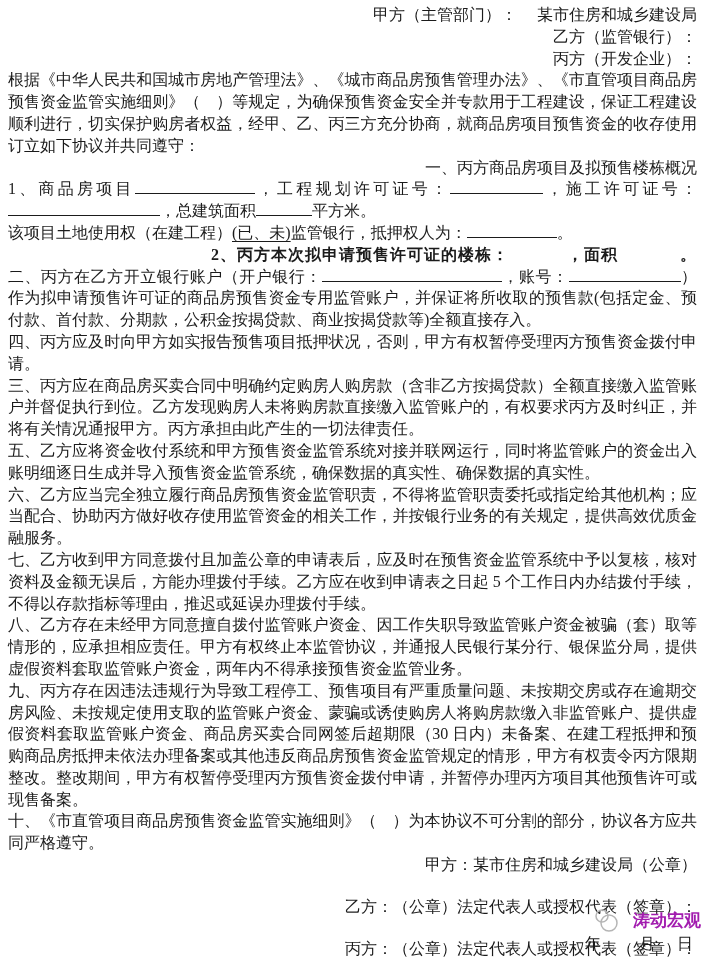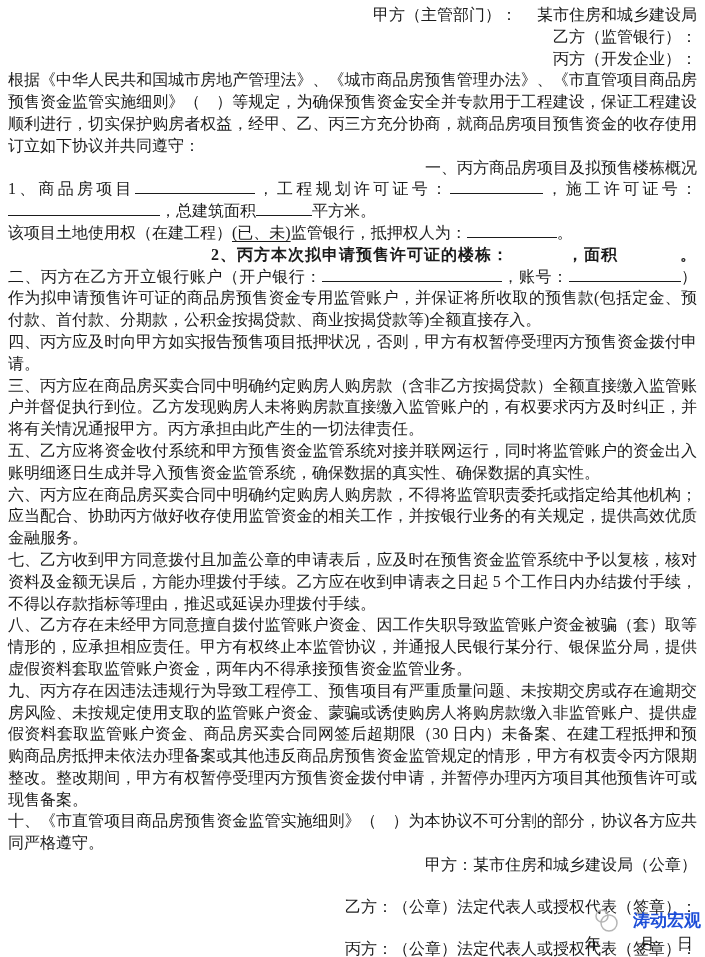--- a/index.html
+++ b/index.html
@@ -27,21 +27,21 @@
     vertical-align:baseline;
   }
   .gap{display:inline-block;height:1px;}
   .ul-seg{text-decoration:underline;text-underline-offset:3px;}
   .bold-line{font-weight:bold;letter-spacing:1px;}
   .sig-left{display:inline-block;width:205px;margin-top:20px;}
   .watermark{
     position:absolute;
     right:4px;top:908px;
     display:flex;align-items:center;gap:11px;
-    color:#1d4ed8;
+    color:#a21caf;
     font-family:"Liberation Sans","DejaVu Sans",sans-serif;
     font-size:17px;font-weight:bold;
   }
   .date-line{
     position:absolute;
     right:12px;top:933px;
     font-size:16px;
     color:#1b1b1b;
   }
   .date-line .m{margin-left:38px;}
@@ -66,21 +66,21 @@
 
   <p><span class="seg">该项目土地使用权（在建工程）</span><span class="seg ul-seg">(已、未)</span><span class="seg">监管银行，抵押权人为：</span><span class="blank" style="width:90px"></span><span class="seg">。</span></p>
 
   <p class="plain bold-line"><span class="seg">2、丙方本次拟申请预售许可证的楼栋：</span><span class="gap" style="width:58px"></span><span class="seg">，面积</span><span class="gap" style="width:62px"></span><span class="seg">。</span></p>
 
   <p><span class="seg">二、丙方在乙方开立银行账户（开户银行：</span><span class="blank" style="width:180px"></span><span class="seg">，账号：</span><span class="blank" style="width:112px"></span><span class="seg">）作为拟申请预售许可证的商品房预售资金专用监管账户，并保证将所收取的预售款(包括定金、预付款、首付款、分期款，公积金按揭贷款、商业按揭贷款等)全额直接存入。</span></p>
 
   <p>四、丙方应及时向甲方如实报告预售项目抵押状况，否则，甲方有权暂停受理丙方预售资金拨付申请。</p>
   <p>三、丙方应在商品房买卖合同中明确约定购房人购房款（含非乙方按揭贷款）全额直接缴入监管账户并督促执行到位。乙方发现购房人未将购房款直接缴入监管账户的，有权要求丙方及时纠正，并将有关情况通报甲方。丙方承担由此产生的一切法律责任。</p>
   <p>五、乙方应将资金收付系统和甲方预售资金监管系统对接并联网运行，同时将监管账户的资金出入账明细逐日生成并导入预售资金监管系统，确保数据的真实性、确保数据的真实性。</p>
-  <p>六、丙方应在商品房买卖合同中明确约定购房人购房款，不得将监管职责委托或指定给其他机构；应当配合、协助丙方做好收存使用监管资金的相关工作，并按银行业务的有关规定，提供高效优质金融服务。</p>
+  <p>六、乙方应当完全独立履行商品房预售资金监管职责，不得将监管职责委托或指定给其他机构；应当配合、协助丙方做好收存使用监管资金的相关工作，并按银行业务的有关规定，提供高效优质金融服务。</p>
   <p>七、乙方收到甲方同意拨付且加盖公章的申请表后，应及时在预售资金监管系统中予以复核，核对资料及金额无误后，方能办理拨付手续。乙方应在收到申请表之日起 5 个工作日内办结拨付手续，不得以存款指标等理由，推迟或延误办理拨付手续。</p>
   <p>八、乙方存在未经甲方同意擅自拨付监管账户资金、因工作失职导致监管账户资金被骗（套）取等情形的，应承担相应责任。甲方有权终止本监管协议，并通报人民银行某分行、银保监分局，提供虚假资料套取监管账户资金，两年内不得承接预售资金监管业务。</p>
   <p>九、丙方存在因违法违规行为导致工程停工、预售项目有严重质量问题、未按期交房或存在逾期交房风险、未按规定使用支取的监管账户资金、蒙骗或诱使购房人将购房款缴入非监管账户、提供虚假资料套取监管账户资金、商品房买卖合同网签后超期限（30 日内）未备案、在建工程抵押和预购商品房抵押未依法办理备案或其他违反商品房预售资金监管规定的情形，甲方有权责令丙方限期整改。整改期间，甲方有权暂停受理丙方预售资金拨付申请，并暂停办理丙方项目其他预售许可或现售备案。</p>
   <p>十、《市直管项目商品房预售资金监管实施细则》（　）为本协议不可分割的部分，协议各方应共同严格遵守。</p>
 
   <p class="plain">甲方：某市住房和城乡建设局（公章）</p>
 
   <p class="plain"><span class="sig-left">乙方：（公章）</span><span class="seg">法定代表人或授权代表（签章）：</span></p>
 
   <p class="plain"><span class="sig-left">丙方：（公章）</span><span class="seg">法定代表人或授权代表（签章）：</span></p>

